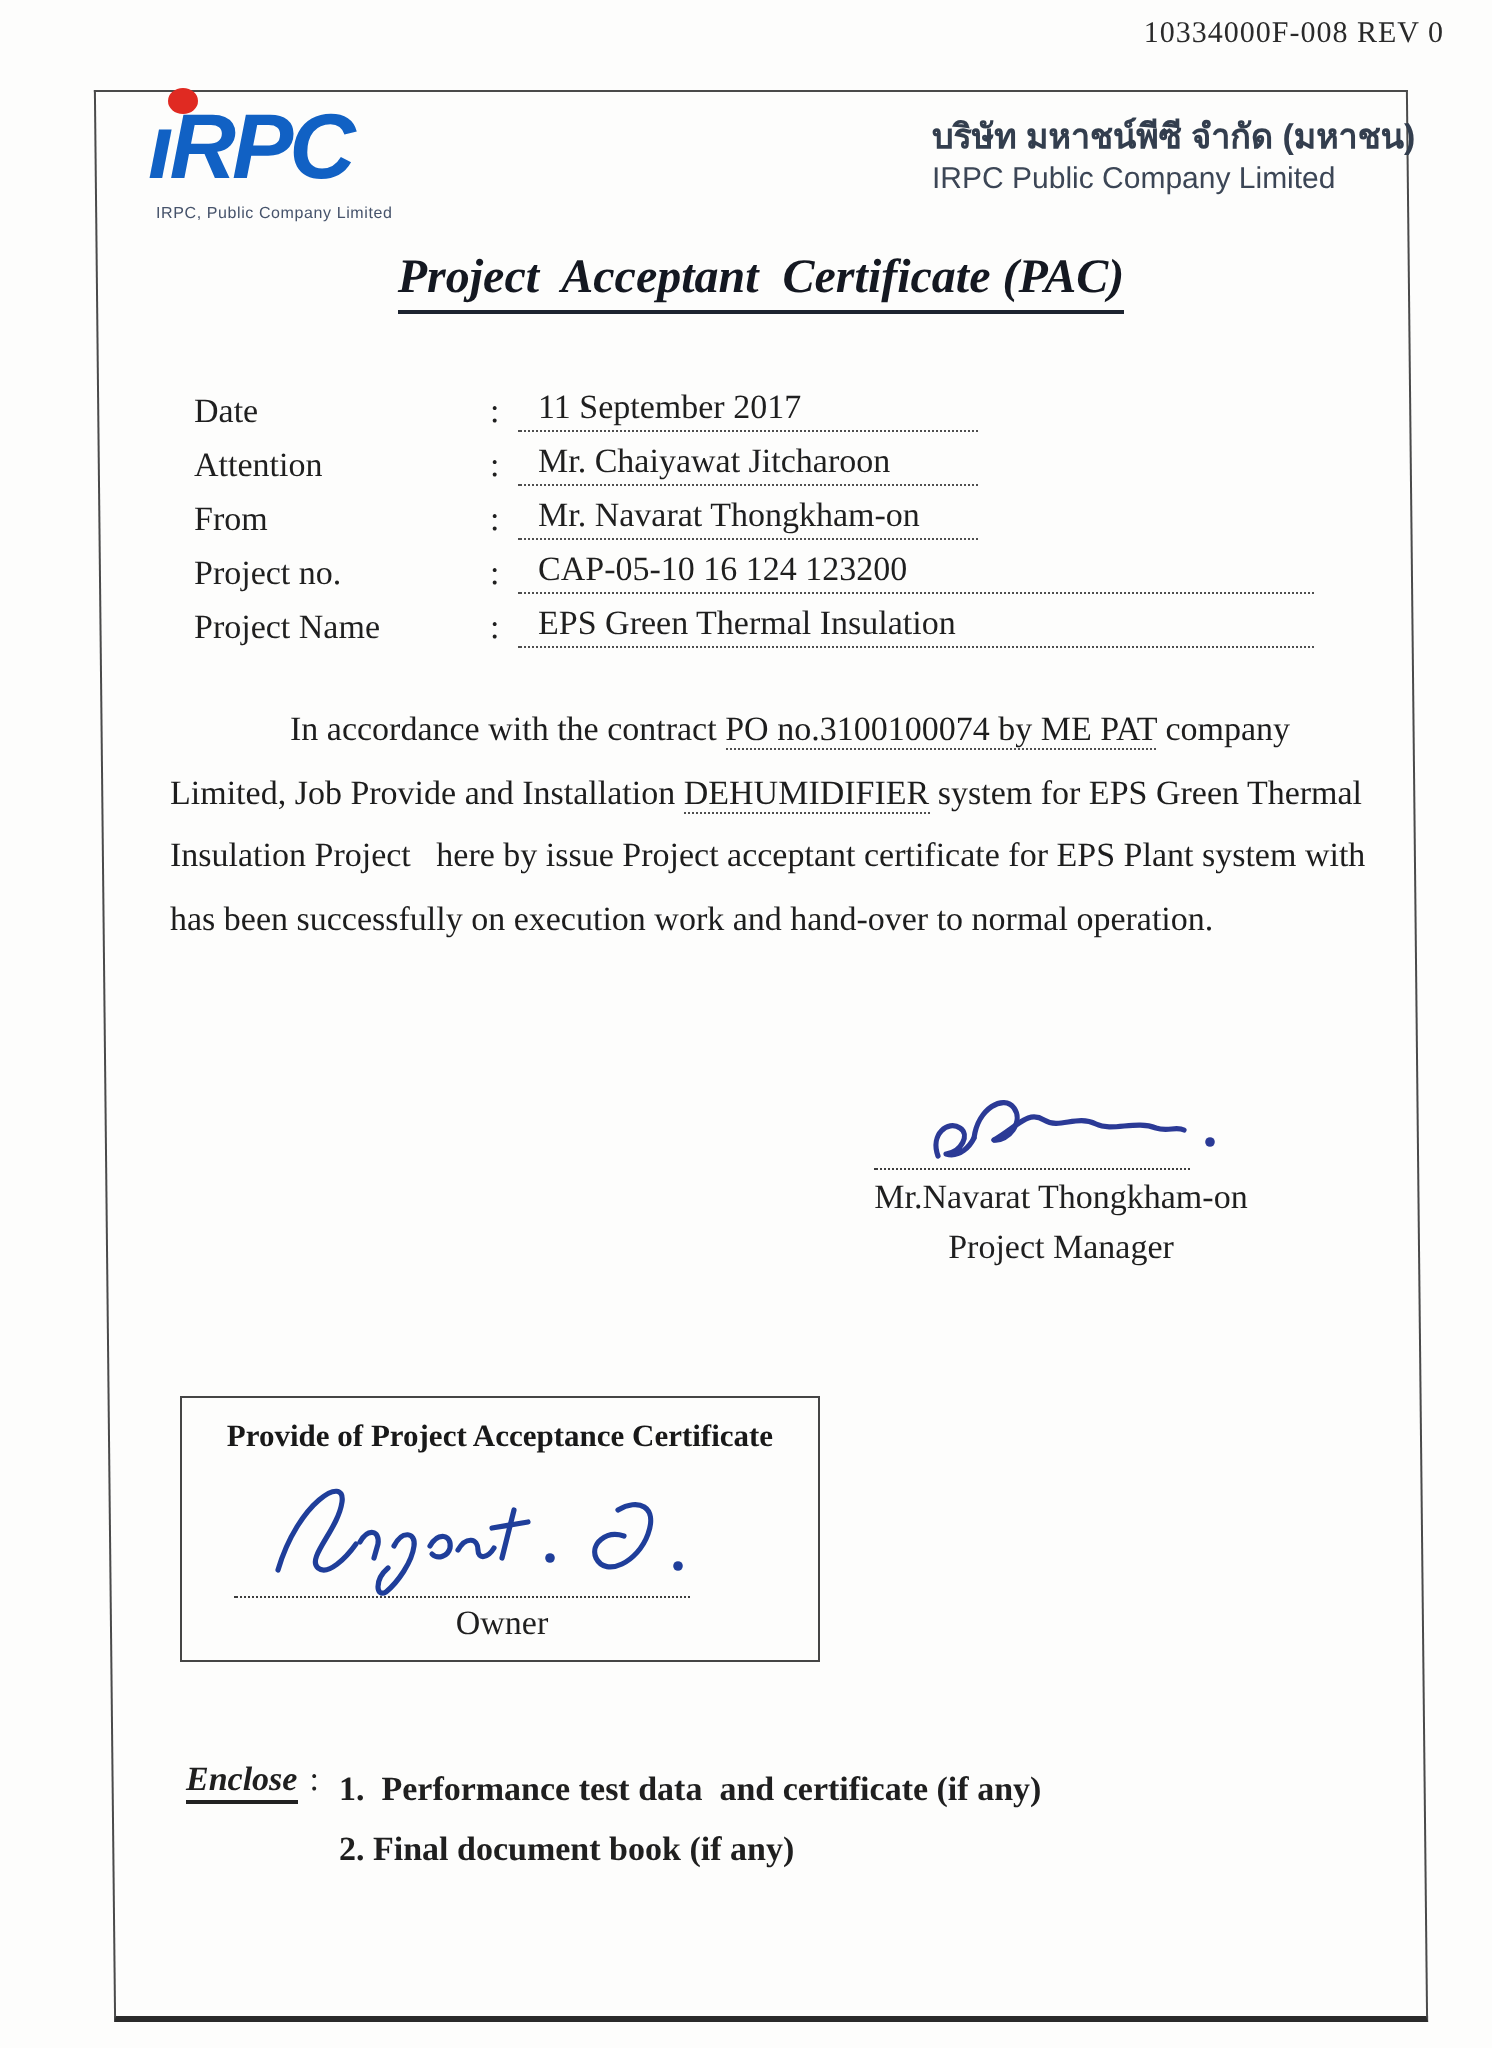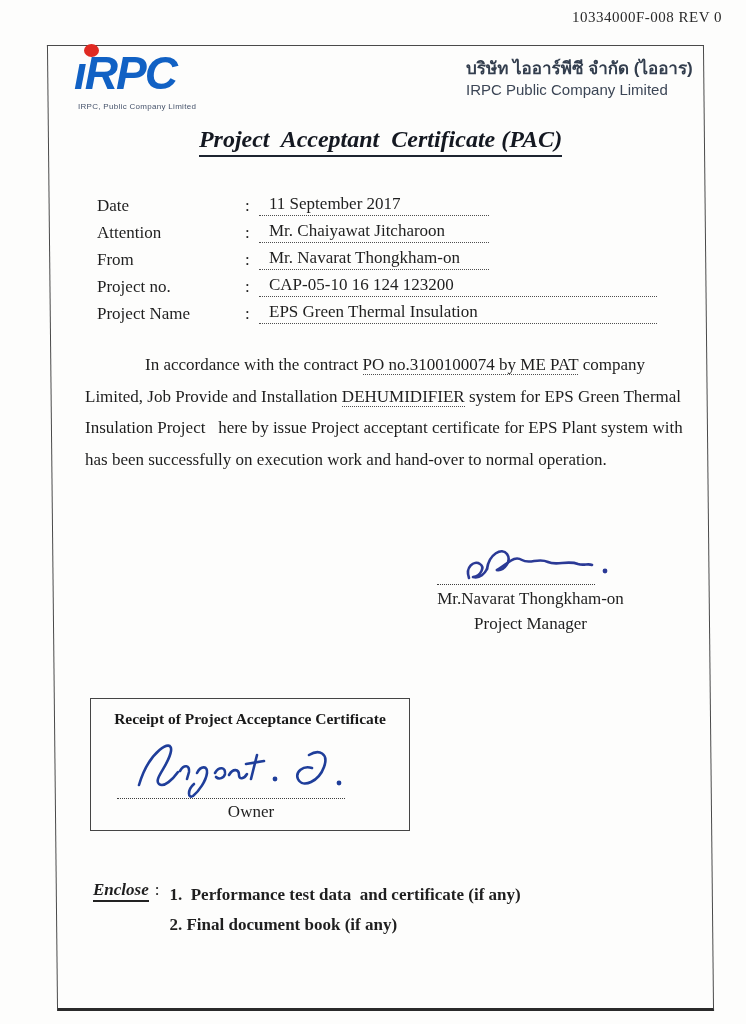--- a/index.html
+++ b/index.html
@@ -141,21 +141,21 @@
 <div class="abs frame"></div>
 
 <div class="abs logo-block">
   <div class="logo-text">
     <span class="logo-dot"></span><span>ı</span><span>RPC</span>
   </div>
   <div class="logo-tagline">IRPC, Public Company Limited</div>
 </div>
 
 <div class="abs company-block">
-  <div class="company-th">บริษัท ไออาร์พีซี จำกัด (ไออาร)</div>
+  <div class="company-th">บริษัท มหาชน์พีซี จำกัด (มหาชน)</div>
   <div class="company-en">IRPC Public Company Limited</div>
 </div>
 
 <div class="abs title-wrap">
   <span class="title">Project  Acceptant  Certificate (PAC)</span>
 </div>
 
 <div class="abs fields">
   <div class="field-row">
     <span class="field-label">Date</span>
@@ -192,21 +192,21 @@
     <path d="M32,29 C34,14 47,7 52,14 C57,21 49,31 42,30"></path>
     <path d="M42,30 C54,23 59,15 67,20 C75,25 83,17 93,22 C101,26 113,20 123,24 C129,26 133,23 137,25"></path>
   </g>
   <circle cx="150" cy="31" r="2.4" fill="#2b3a96"></circle>
 </svg>
 <div class="abs pm-sig-line"></div>
 <div class="abs pm-name">Mr.Navarat Thongkham-on</div>
 <div class="abs pm-role">Project Manager</div>
 
 <div class="abs receipt-box">
-  <div class="receipt-title">Receipt of Project Acceptance Certificate</div>
+  <div class="receipt-title">Provide of Project Acceptance Certificate</div>
   <svg class="owner-sig-svg" width="256" height="72" viewBox="0 0 256 72">
     <g fill="none" stroke="#1f3e9a" stroke-width="2.6" stroke-linecap="round" stroke-linejoin="round">
       <path d="M16,56 C26,22 50,8 48,22 C46,36 30,50 36,55 C41,59 50,50 55,43"></path>
       <path d="M57,42 C61,35 67,36 66,43 L64,50"></path>
       <path d="M74,44 C78,36 85,37 84,44 C83,52 76,62 70,67 C65,70 64,61 71,55"></path>
       <path d="M92,44 C96,37 103,38 102,45 C101,49 96,51 93,48"></path>
       <path d="M106,46 C110,39 116,40 116,46 C116,51 121,50 124,45"></path>
       <path d="M134,26 L128,50"></path>
       <path d="M123,35 L141,32"></path>
       <path d="M186,26 C196,20 206,24 201,38 C196,52 180,60 175,50 C172,43 180,36 189,39"></path>

